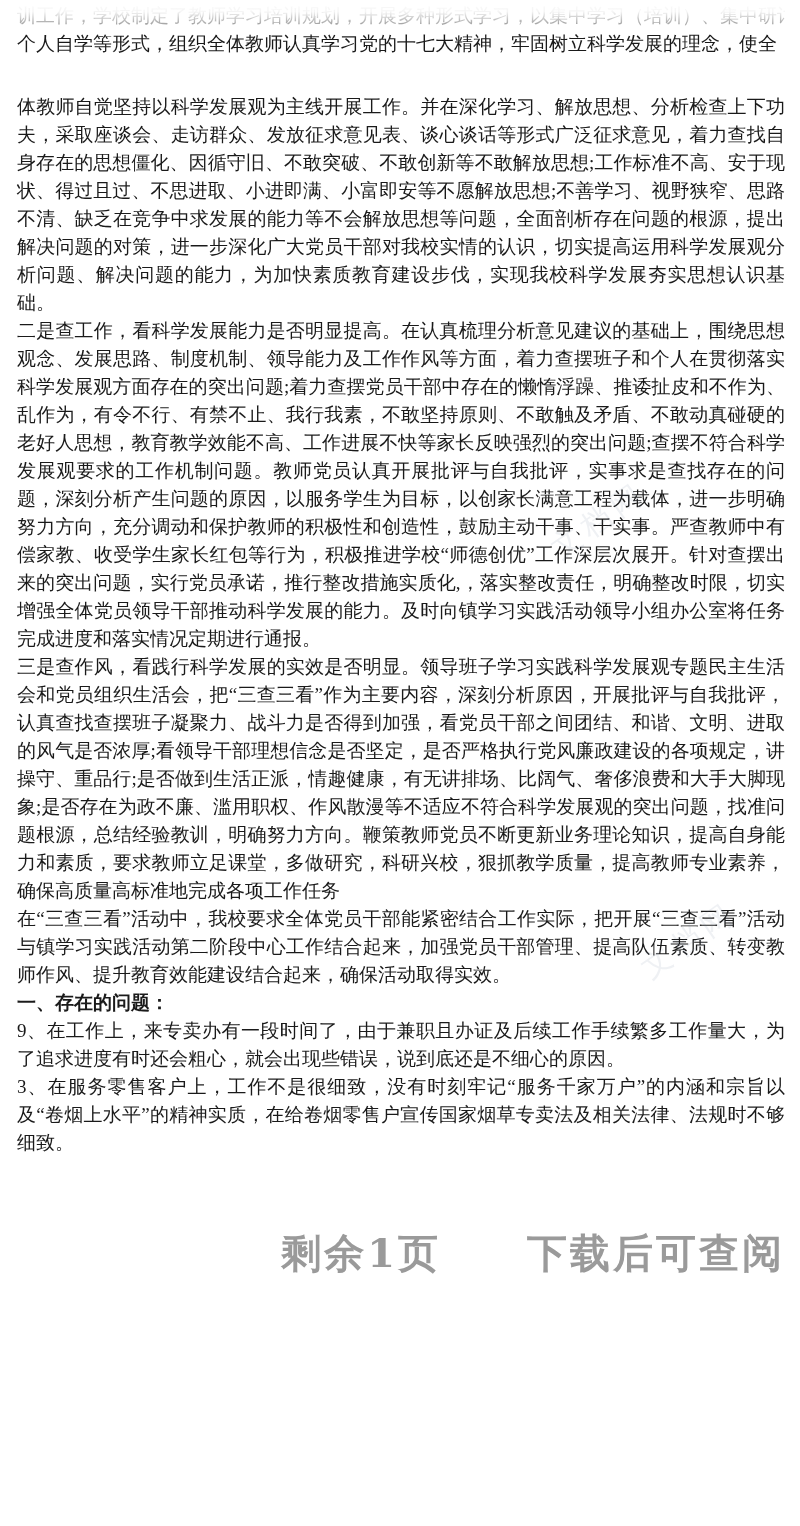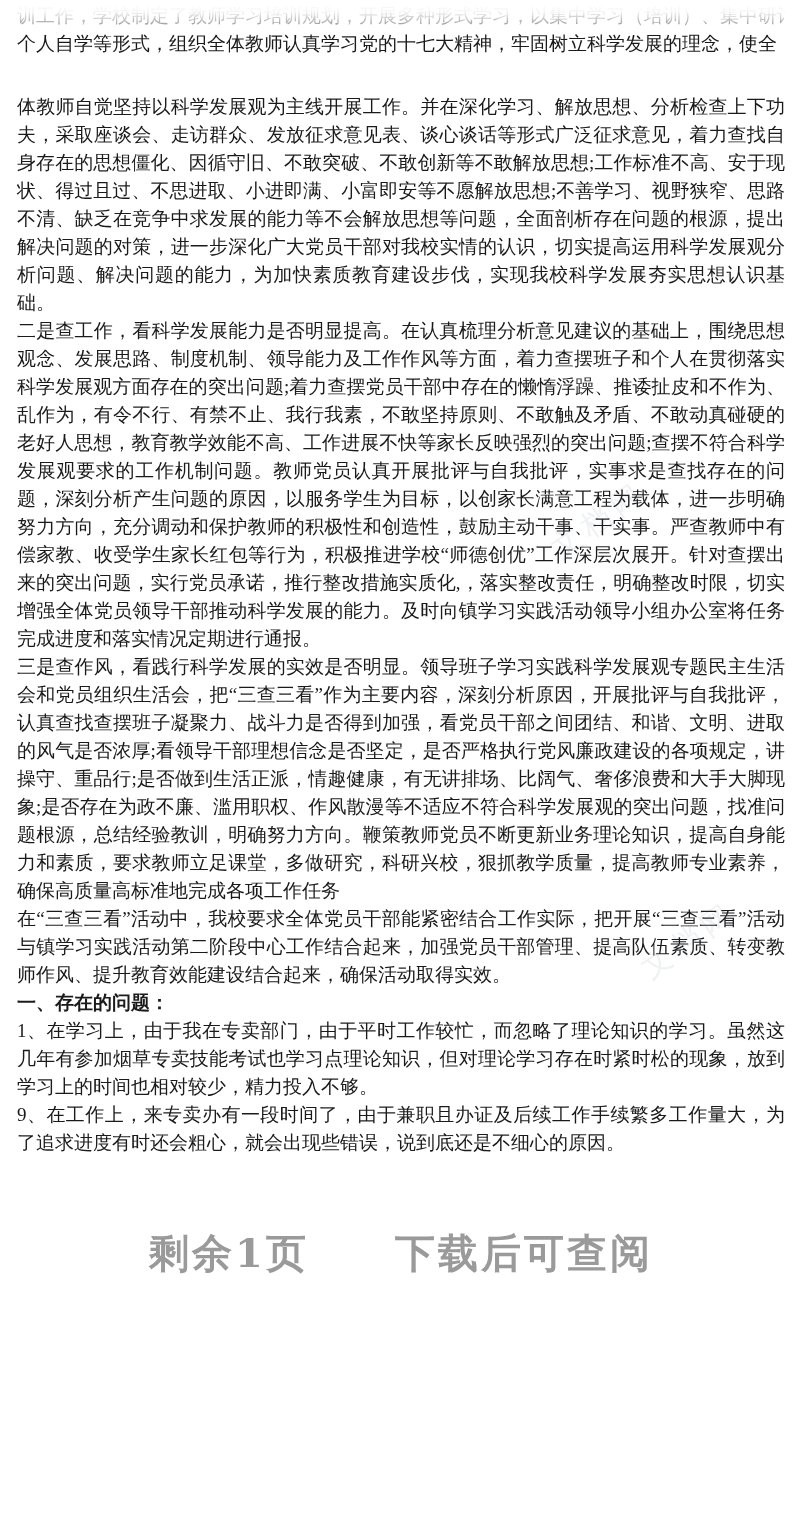--- a/index.html
+++ b/index.html
@@ -36,21 +36,21 @@
         rgba(255,255,255,0.97) 0%,
         rgba(255,255,255,0.9) 45%,
         rgba(255,255,255,0) 100%);
       pointer-events: none;
       z-index: 5;
     }
     .gap { height: 35px; }
     .heading { font-weight: bold; }
     .footer {
       margin-top: 72px;
-      text-align: center;
+      text-align: right;
       font-family: "DejaVu Serif", "Liberation Serif", serif;
       font-weight: bold;
       font-size: 40px;
       line-height: 48px;
       color: #9a9a9a;
       letter-spacing: 3px;
     }
     .watermark {
       position: absolute;
       font-size: 30px;
@@ -77,19 +77,19 @@
 
   <div class="gap"></div>
 
   <p class="para">体教师自觉坚持以科学发展观为主线开展工作。并在深化学习、解放思想、分析检查上下功夫，采取座谈会、走访群众、发放征求意见表、谈心谈话等形式广泛征求意见，着力查找自身存在的思想僵化、因循守旧、不敢突破、不敢创新等不敢解放思想;工作标准不高、安于现状、得过且过、不思进取、小进即满、小富即安等不愿解放思想;不善学习、视野狭窄、思路不清、缺乏在竞争中求发展的能力等不会解放思想等问题，全面剖析存在问题的根源，提出解决问题的对策，进一步深化广大党员干部对我校实情的认识，切实提高运用科学发展观分析问题、解决问题的能力，为加快素质教育建设步伐，实现我校科学发展夯实思想认识基础。</p>
   <p class="para">二是查工作，看科学发展能力是否明显提高。在认真梳理分析意见建议的基础上，围绕思想观念、发展思路、制度机制、领导能力及工作作风等方面，着力查摆班子和个人在贯彻落实科学发展观方面存在的突出问题;着力查摆党员干部中存在的懒惰浮躁、推诿扯皮和不作为、乱作为，有令不行、有禁不止、我行我素，不敢坚持原则、不敢触及矛盾、不敢动真碰硬的老好人思想，教育教学效能不高、工作进展不快等家长反映强烈的突出问题;查摆不符合科学发展观要求的工作机制问题。教师党员认真开展批评与自我批评，实事求是查找存在的问题，深刻分析产生问题的原因，以服务学生为目标，以创家长满意工程为载体，进一步明确努力方向，充分调动和保护教师的积极性和创造性，鼓励主动干事、干实事。严查教师中有偿家教、收受学生家长红包等行为，积极推进学校“师德创优”工作深层次展开。针对查摆出来的突出问题，实行党员承诺，推行整改措施实质化,，落实整改责任，明确整改时限，切实增强全体党员领导干部推动科学发展的能力。及时向镇学习实践活动领导小组办公室将任务完成进度和落实情况定期进行通报。</p>
   <p class="para">三是查作风，看践行科学发展的实效是否明显。领导班子学习实践科学发展观专题民主生活会和党员组织生活会，把“三查三看”作为主要内容，深刻分析原因，开展批评与自我批评，认真查找查摆班子凝聚力、战斗力是否得到加强，看党员干部之间团结、和谐、文明、进取的风气是否浓厚;看领导干部理想信念是否坚定，是否严格执行党风廉政建设的各项规定，讲操守、重品行;是否做到生活正派，情趣健康，有无讲排场、比阔气、奢侈浪费和大手大脚现象;是否存在为政不廉、滥用职权、作风散漫等不适应不符合科学发展观的突出问题，找准问题根源，总结经验教训，明确努力方向。鞭策教师党员不断更新业务理论知识，提高自身能力和素质，要求教师立足课堂，多做研究，科研兴校，狠抓教学质量，提高教师专业素养，确保高质量高标准地完成各项工作任务</p>
   <p class="para">在“三查三看”活动中，我校要求全体党员干部能紧密结合工作实际，把开展“三查三看”活动与镇学习实践活动第二阶段中心工作结合起来，加强党员干部管理、提高队伍素质、转变教师作风、提升教育效能建设结合起来，确保活动取得实效。</p>
 
   <p class="para heading">一、存在的问题：</p>
 
-  <p class="para">1、在学习上，由于我在专卖部门，由于平时工作较忙，而忽略了理论知识的学习。虽然这几年有参加烟草专卖技能考试也学习点理论知识，但对理论学习存在时紧时松的现象，放到学习上的时间也相对较少，精力投入不够。</p>
   <p class="para">9、在工作上，来专卖办有一段时间了，由于兼职且办证及后续工作手续繁多工作量大，为了追求进度有时还会粗心，就会出现些错误，说到底还是不细心的原因。</p>
+  <p class="para">3、在服务零售客户上，工作不是很细致，没有时刻牢记“服务千家万户”的内涵和宗旨以及“卷烟上水平”的精神实质，在给卷烟零售户宣传国家烟草专卖法及相关法律、法规时不够细致。</p>
 
   <div class="footer">剩余1页　　下载后可查阅</div>
 
   <div class="top-fade"></div>
 </div>
 
 </body></html>

